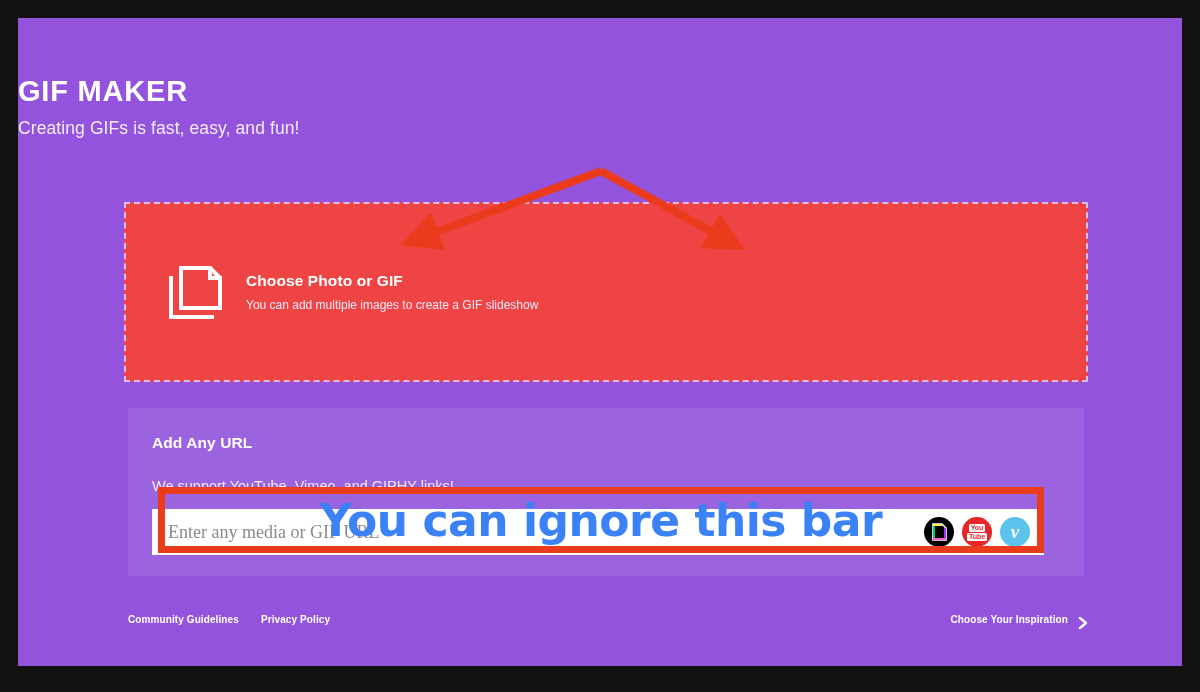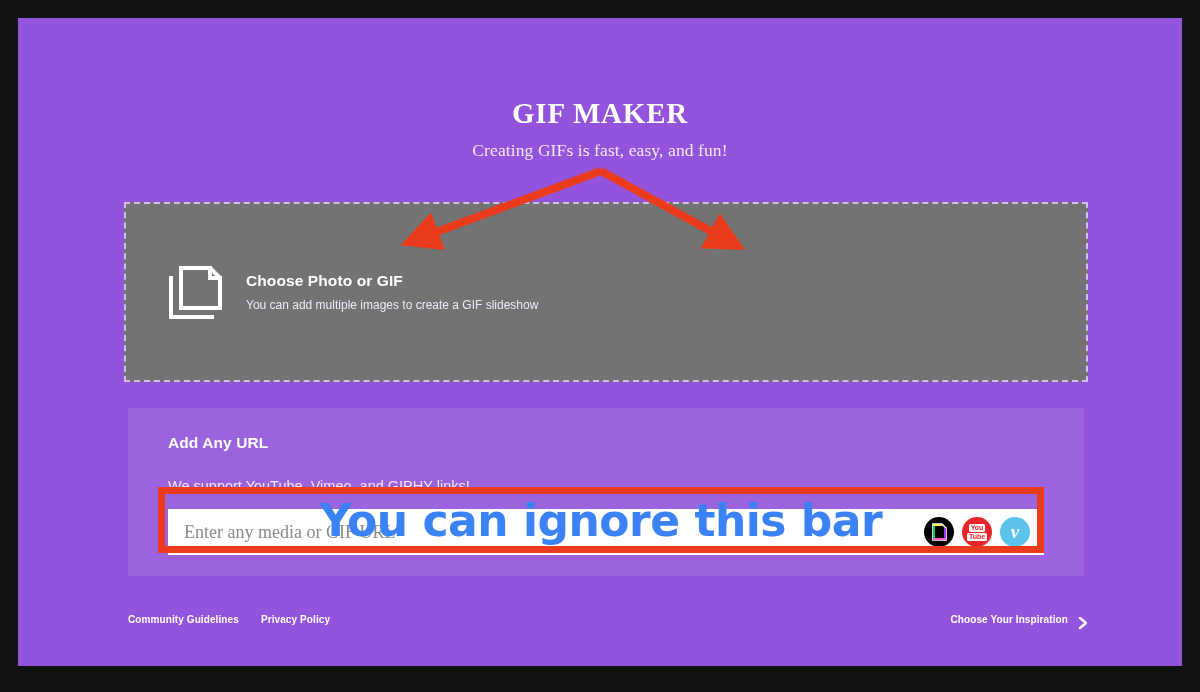--- a/index.html
+++ b/index.html
@@ -24,21 +24,21 @@
     position: absolute;
     left: 18px;
     top: 18px;
     width: 1164px;
     height: 648px;
     background: #9353dc;
     overflow: hidden;
   }
 
   
-  .header { padding-top: 80px; text-align: center; font-family: Liberation Serif, serif; }
+  .header { padding-top: 58px; text-align: left; }
 
   .page-title {
     color: #ffffff;
     font-size: 29px;
     font-weight: bold;
     letter-spacing: 0.8px;
     line-height: 1.1;
   }
 
   .page-subtitle {
@@ -49,21 +49,21 @@
     letter-spacing: 0.1px;
   }
 
   
   .choices {
     position: absolute;
     left: 106px;
     top: 184px;
     width: 964px;
     height: 180px;
-    background: #737373;
+    background: #ef4444;
     border: 2px dashed #d6bdf0;
     display: flex;
   }
 
   .choice {
     flex: 1 1 50%;
     display: flex;
     align-items: center;
     gap: 20px;
     padding-left: 42px;
@@ -99,21 +99,21 @@
   }
 
   
   .url-panel {
     position: absolute;
     left: 110px;
     top: 390px;
     width: 956px;
     height: 168px;
     background: #9c63de;
-    padding: 26px 40px 0 40px;
+    padding: 26px 40px 0 24px;
   }
 
   .url-title {
     color: #ffffff;
     font-size: 15.5px;
     font-weight: bold;
     letter-spacing: 0.1px;
   }
 
   .url-sub {

